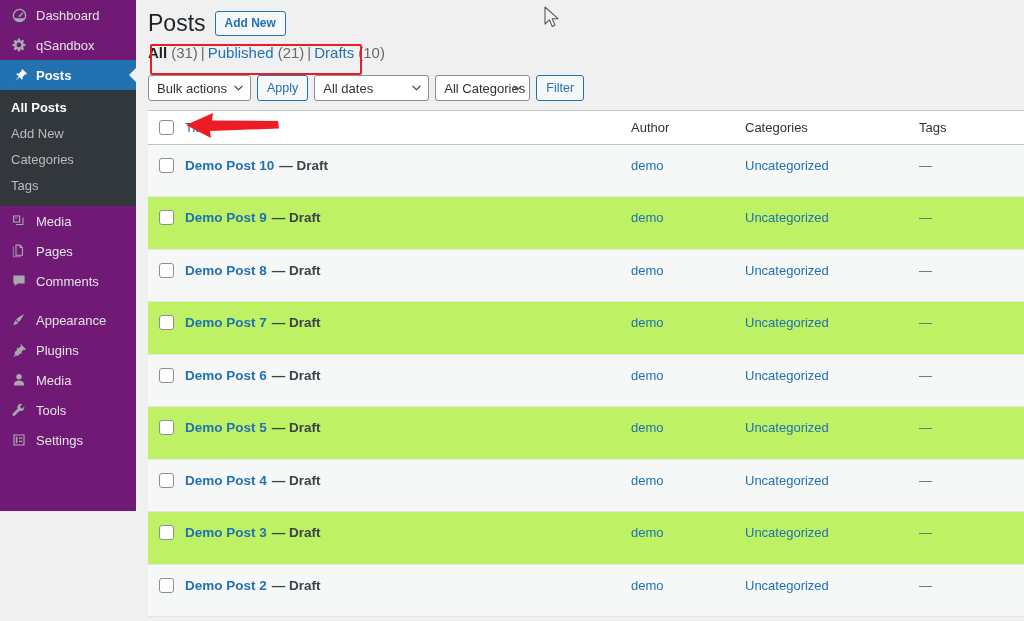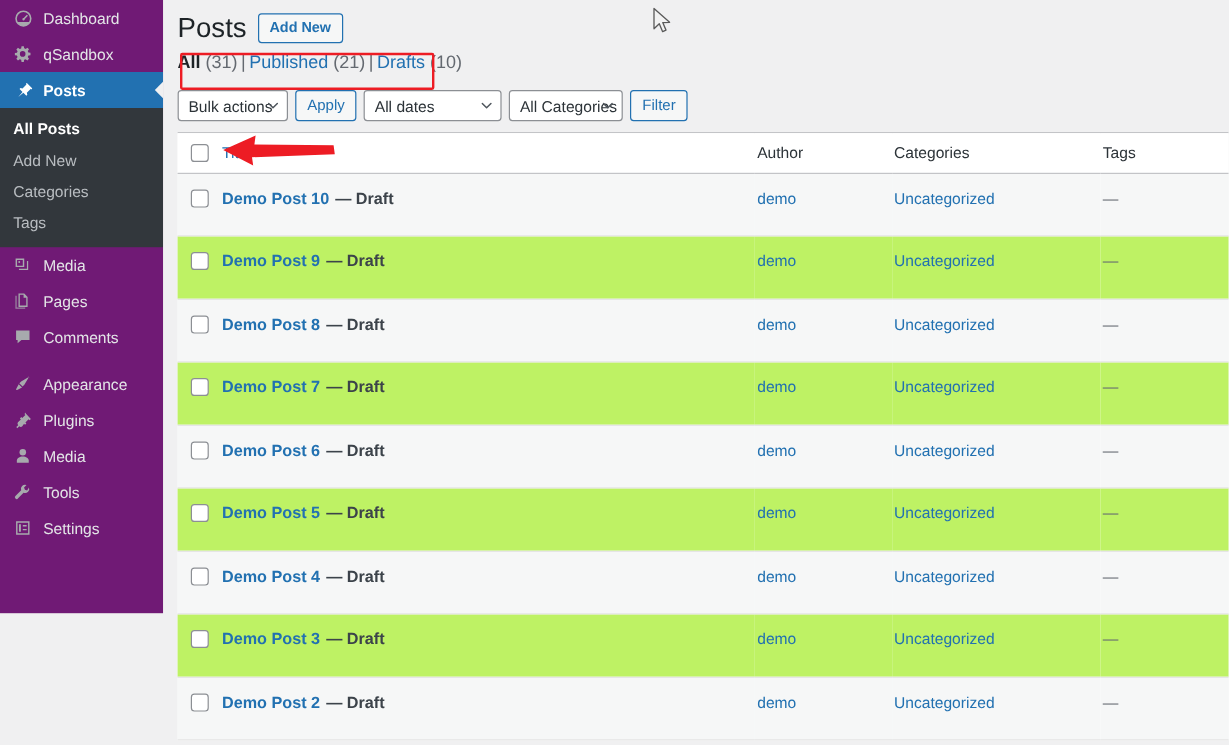--- a/index.html
+++ b/index.html
@@ -153,21 +153,21 @@
     display: inline-flex; align-items: center; justify-content: center;
     height: 26px;
     padding: 0 9px;
     font-size: 12.5px;
     color: #2271b1;
     background: #f6f7f7;
     border: 1px solid #2271b1;
     border-radius: 3px;
     white-space: nowrap;
   }
-  .sel-bulk { width: 92px; }
+  .sel-bulk { width: 103px; }
   .sel-dates { width: 115px; }
   .sel-cats  { width: 95px; }
 
   
   #posts-table {
     position: absolute;
     left: 12px; top: 110px;
     width: 876px;
     background: #fff;
     border-top: 1px solid #c3c4c7;

